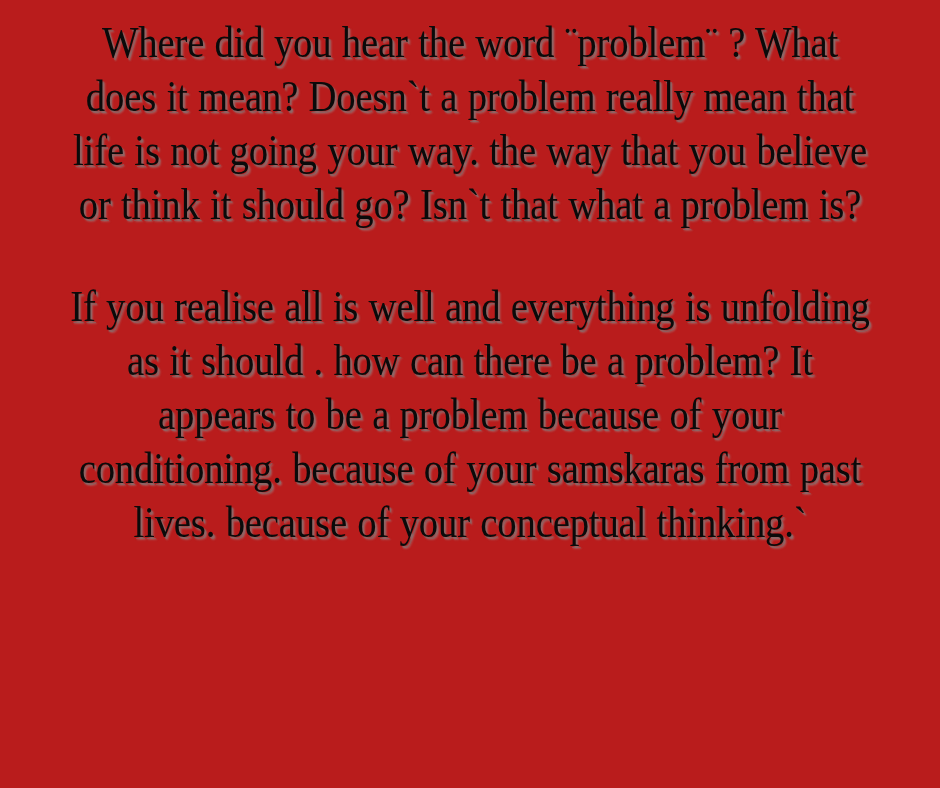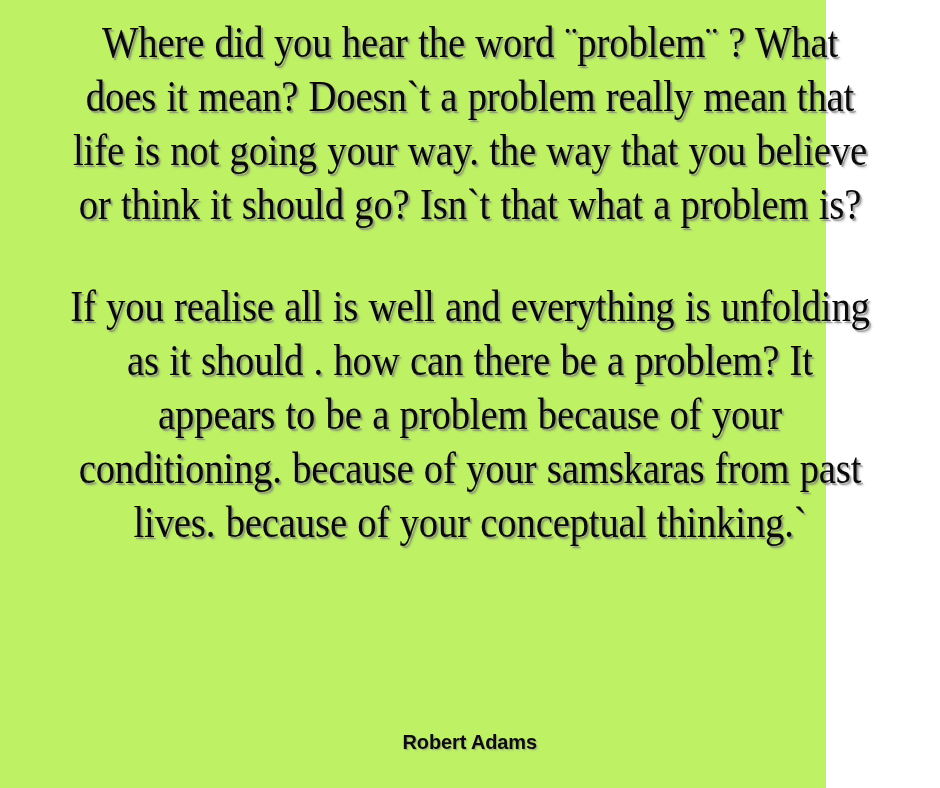--- a/index.html
+++ b/index.html
@@ -9,24 +9,24 @@
   body {
     width: 940px;
     height: 788px;
     background: #ffffff;
     font-family: "Liberation Serif", "DejaVu Serif", serif;
     overflow: hidden;
   }
 
   #quote-card {
     position: relative;
-    width: 826px;
+    width: 940px;
     height: 788px;
     box-sizing: border-box;
-    background: #bef264;
+    background: #b91c1c;
     display: block;
   }
 
   
   #quote-body {
     position: absolute;
     left: 0;
     top: 16px;
     width: 940px;
     padding: 0 14px;
@@ -83,17 +83,14 @@
 <body style="background: rgb(255, 255, 255);">
 
 <div id="quote-card">
 
   <div id="quote-body">
     <p class="quote-para" id="quote-para-1">Where did you hear the word ¨problem¨ ? What does it mean? Doesn`t a problem really mean that life is not going your way. the way that you believe or think it should go? Isn`t that what a problem is?</p>
 
     <p class="quote-para" id="quote-para-2">If you realise all is well and everything is unfolding as it should . how can there be a problem? It appears to be a problem because of your conditioning. because of your samskaras from past lives. because of your conceptual thinking.`</p>
   </div>
 
-  <div id="attribution">
-    <span id="attribution-name">Robert Adams</span>
-  </div>
 
 </div>
 
 </body></html>

